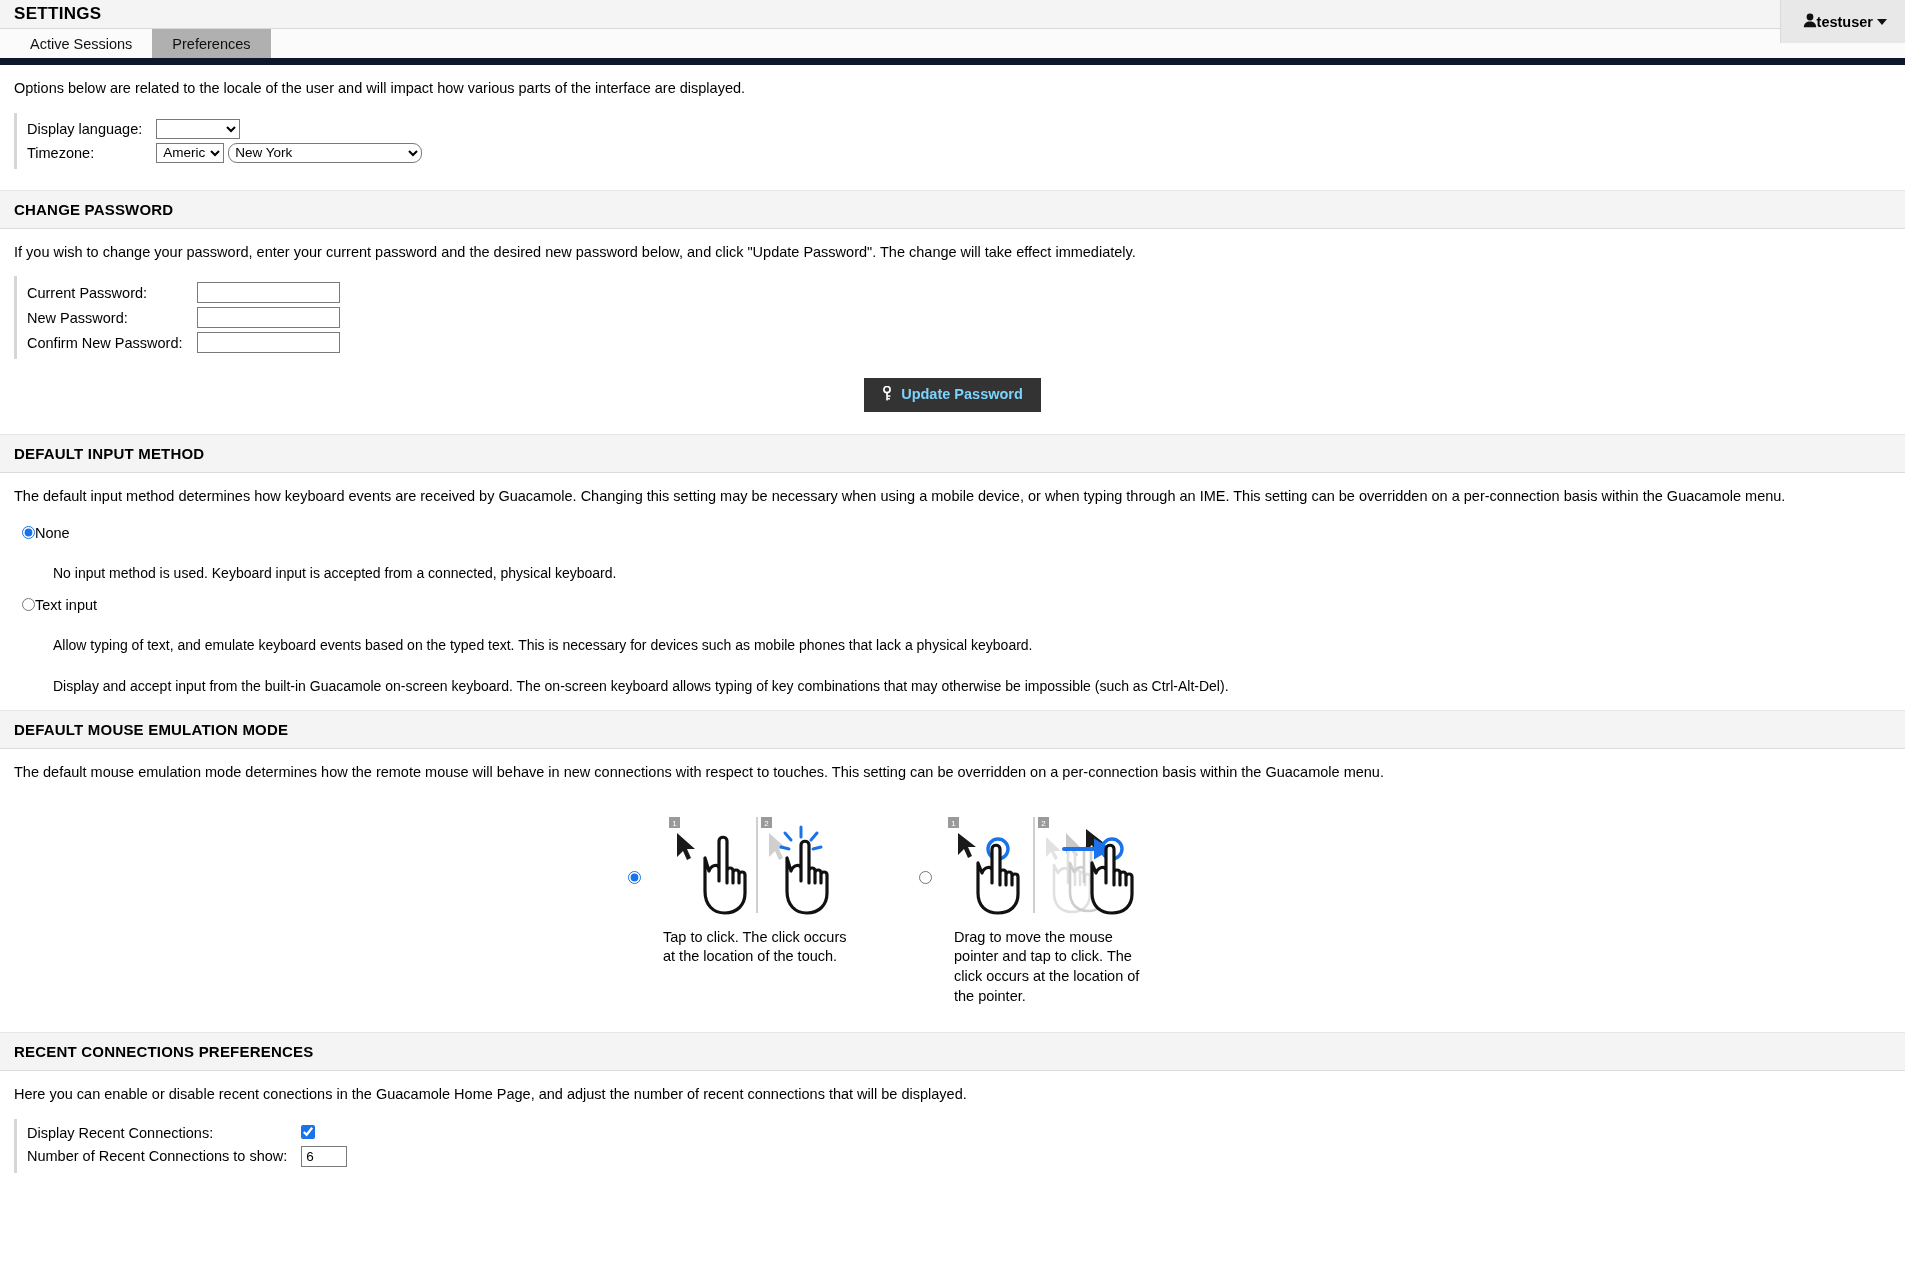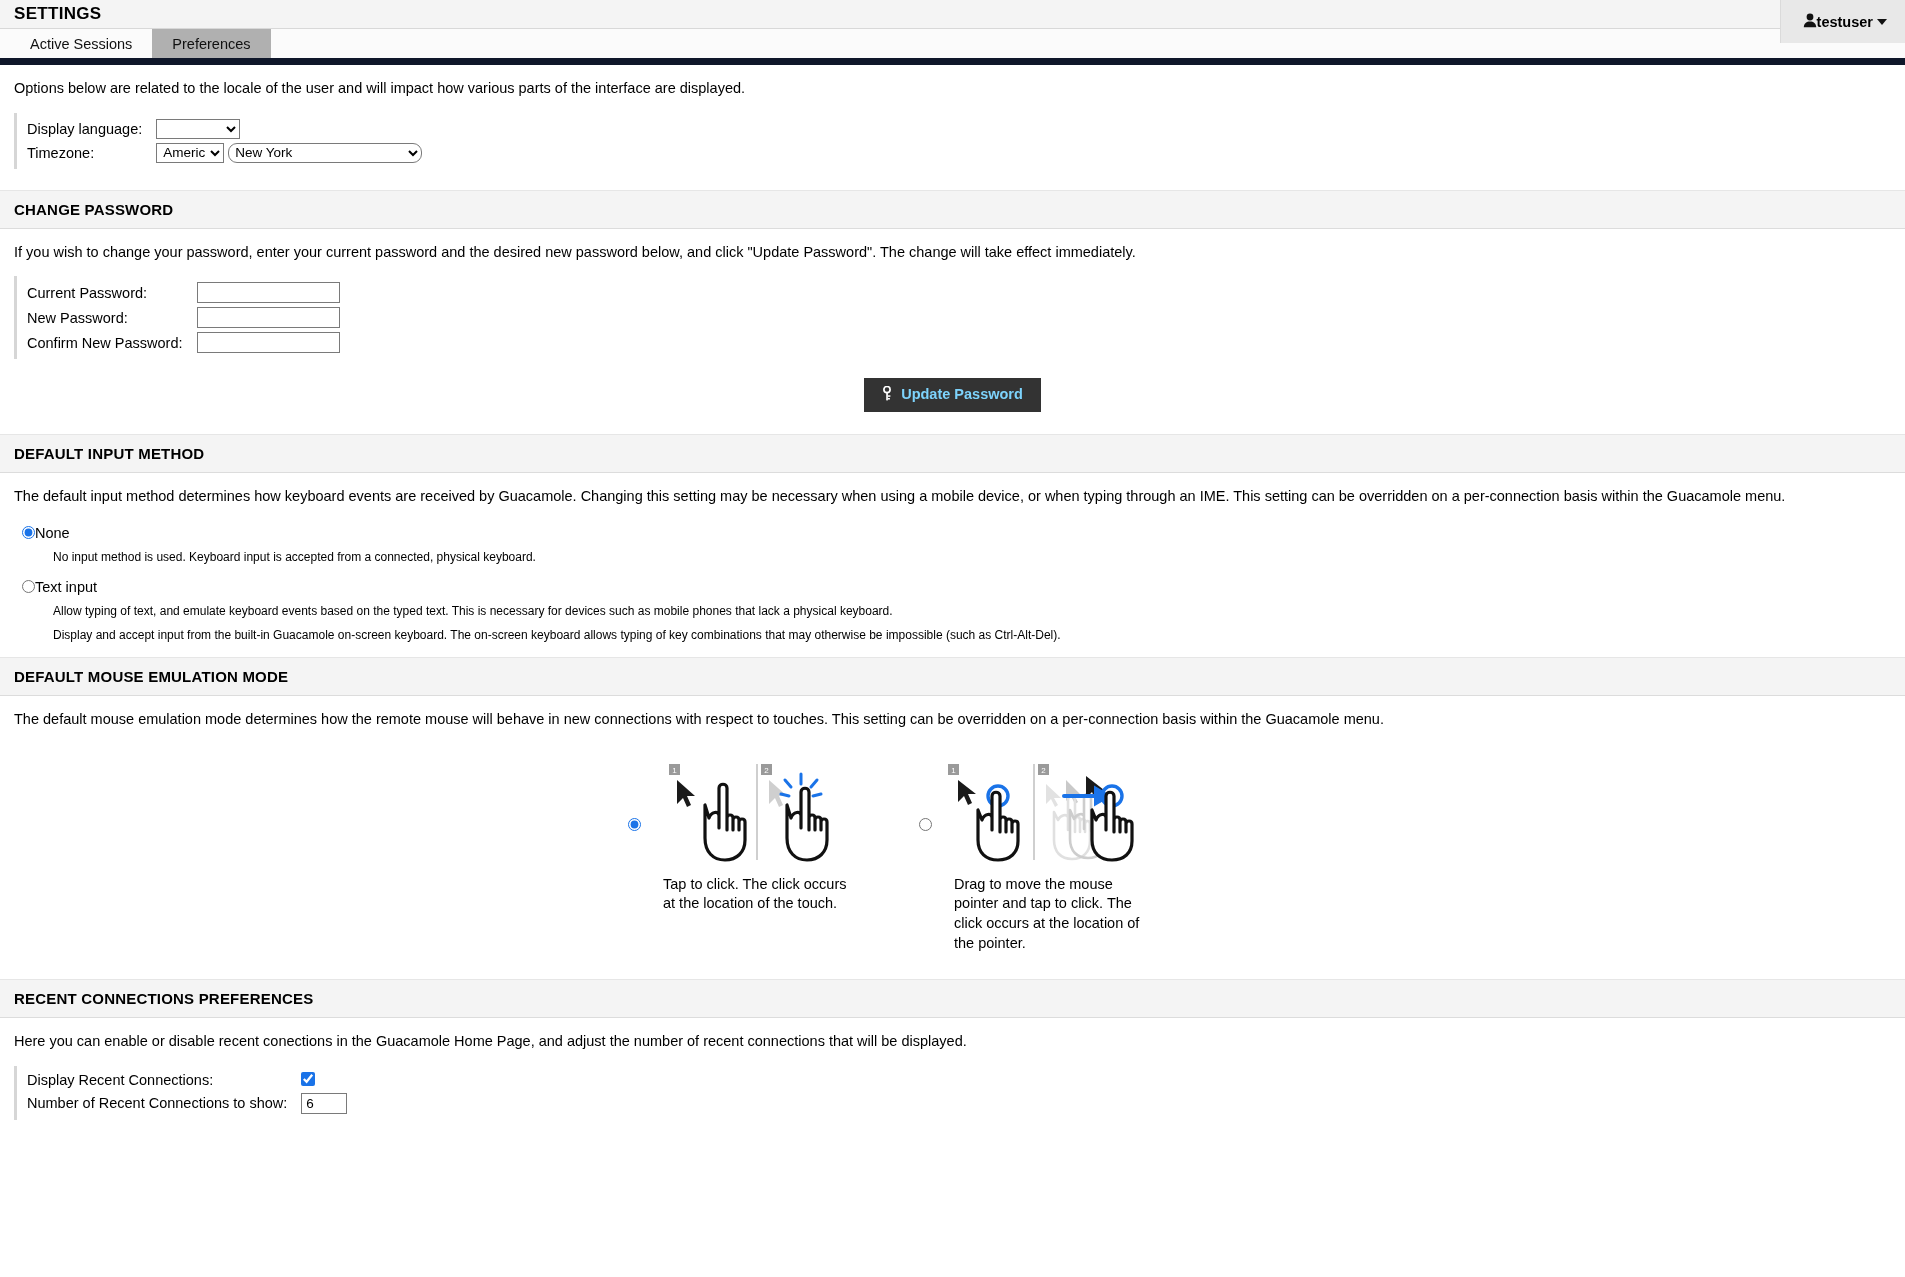--- a/index.html
+++ b/index.html
@@ -158,22 +158,22 @@
 
   
   .radio-group { padding: 6px 14px 14px 14px; }
   .radio-line {
     display: flex;
     align-items: center;
     margin-top: 14px;
   }
   .radio-line:first-child { margin-top: 8px; }
   .radio-desc {
-    margin: 8px 0 0 39px;
-    font-size: 12px;
+    margin: 23px 0 0 39px;
+    font-size: 14px;
     line-height: 1.35;
   }
   input[type=radio] {
     width: 13px; height: 13px;
     margin: 0 0 0 8px;
     accent-color: #1a73e8;
   }
   input[type=checkbox] {
     width: 14px; height: 14px;
     margin: 0;

